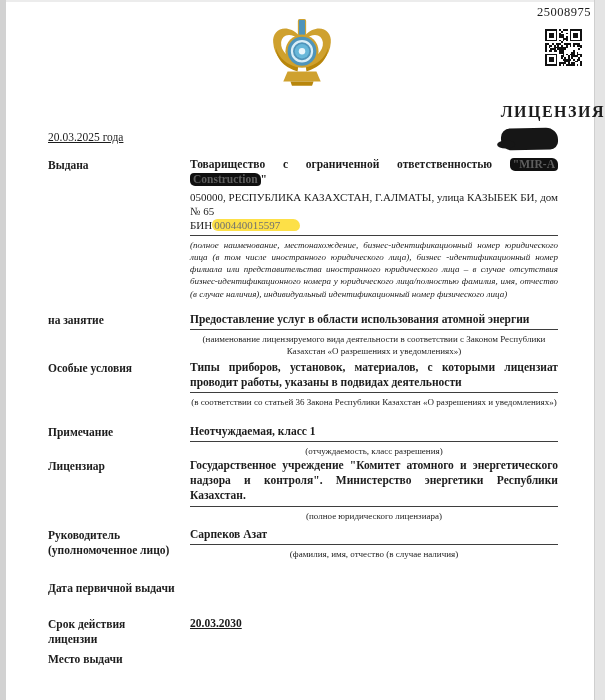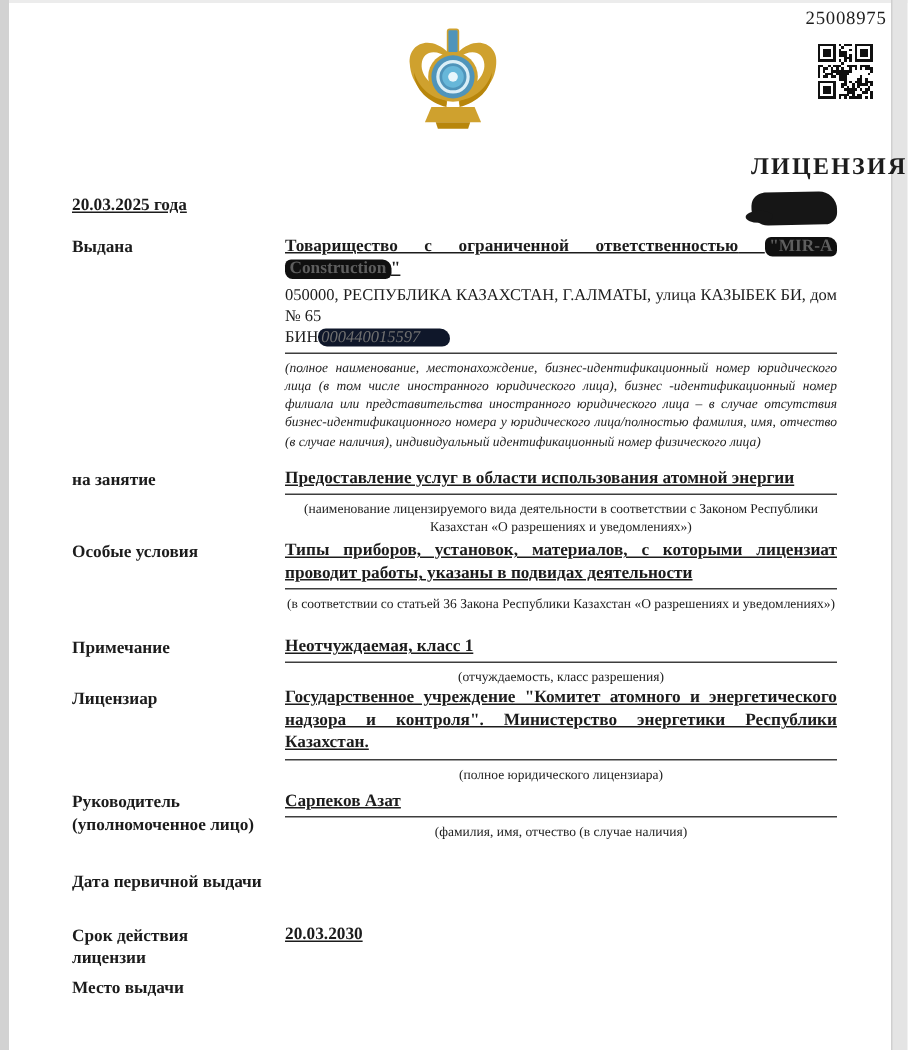--- a/index.html
+++ b/index.html
@@ -11,43 +11,43 @@
   .edge-right{position:absolute;right:0;top:0;width:10px;height:700px;background:#e4e4e4;border-left:1px solid #cfcfcf;}
   .edge-top{position:absolute;left:0;top:0;width:605px;height:2px;background:#ececec;}
 
   .doc-number{position:absolute;top:5px;right:14px;font-size:12.5px;letter-spacing:0.5px;}
   .emblem{position:absolute;top:16px;left:266px;width:72px;height:82px;}
   .qr{position:absolute;top:29px;right:23px;width:37px;height:37px;}
 
   .title{position:absolute;top:103px;left:0;width:100%;text-align:right;
          font-weight:bold;font-size:16px;letter-spacing:1.5px;}
 
-  .issue-date{position:absolute;top:131px;left:48px;font-weight:bold;font-size:11.5px;
+  .issue-date{position:absolute;top:131px;left:48px;font-weight:normal;font-size:11.5px;
               text-decoration:underline;}
   .blob{position:absolute;top:128px;left:501px;width:57px;height:22px;background:#161616;
         border-radius:9px 12px 8px 11px;transform:rotate(-1.2deg);}
   .blob:after{content:"";position:absolute;left:-4px;top:12px;width:18px;height:8px;
         background:#161616;border-radius:50%;}
 
   .row{position:absolute;left:48px;width:510px;display:flex;}
   .label{flex:0 0 142px;width:142px;font-weight:bold;font-size:11.5px;line-height:1.3;
          white-space:pre-line;padding-top:1px;}
   .vcol{flex:1;font-size:11.5px;}
-  .value{font-weight:bold;text-align:justify;line-height:1.32;text-decoration:underline;}
+  .value{font-weight:bold;text-align:justify;line-height:1.32;}
   .value.single{text-align:left;}
   .plain{font-weight:normal;font-size:11px;text-align:justify;line-height:1.25;}
   .vline{border-bottom:1px solid #3e3e3e;margin-top:2px;}
   .note{font-size:9px;line-height:1.36;text-align:center;margin-top:3px;color:#222;}
   .note.justify{text-align:justify;font-style:italic;}
   .u{text-decoration:underline;}
 
   .redact{background:#101010;color:#5e5e5e;padding:0 3px;border-radius:4px 6px 4px 5px;
           display:inline-block;line-height:1.15;}
-  .redact-soft{background:#0f172a;color:#707070;padding:0 20px 0 2px;border-radius:7px 9px 7px 8px;
-          display:inline-block;line-height:1.15;font-style:italic;}
+  .redact-soft{background:#fde047;color:#707070;padding:0 20px 0 2px;border-radius:7px 9px 7px 8px;
+          display:inline-block;line-height:1.15;}
 
   .mt4{margin-top:4px;}
 </style>
 </head>
 <body>
 
 <div class="edge-top"></div>
 <div class="edge-left"></div>
 <div class="edge-right"></div>
 

